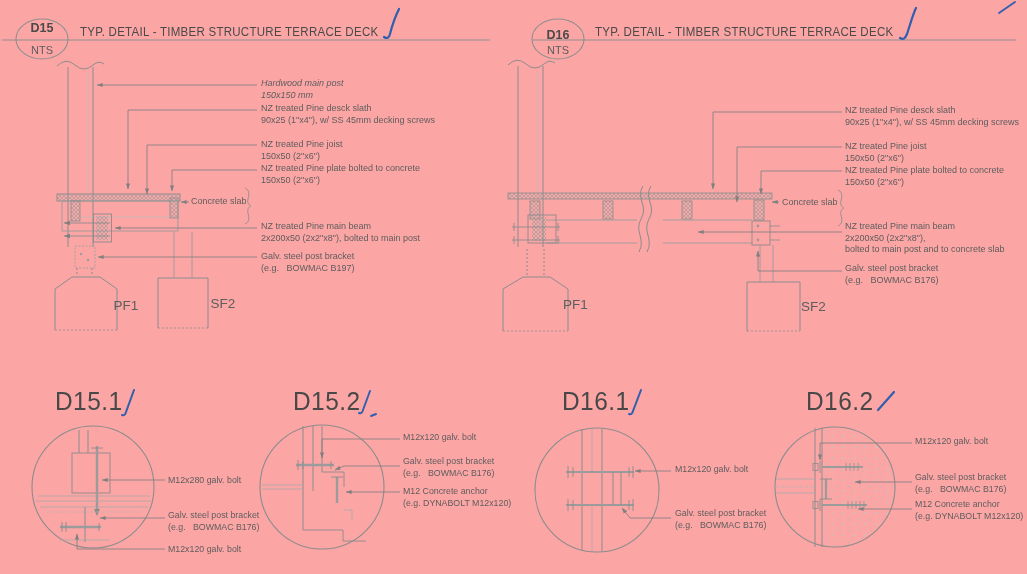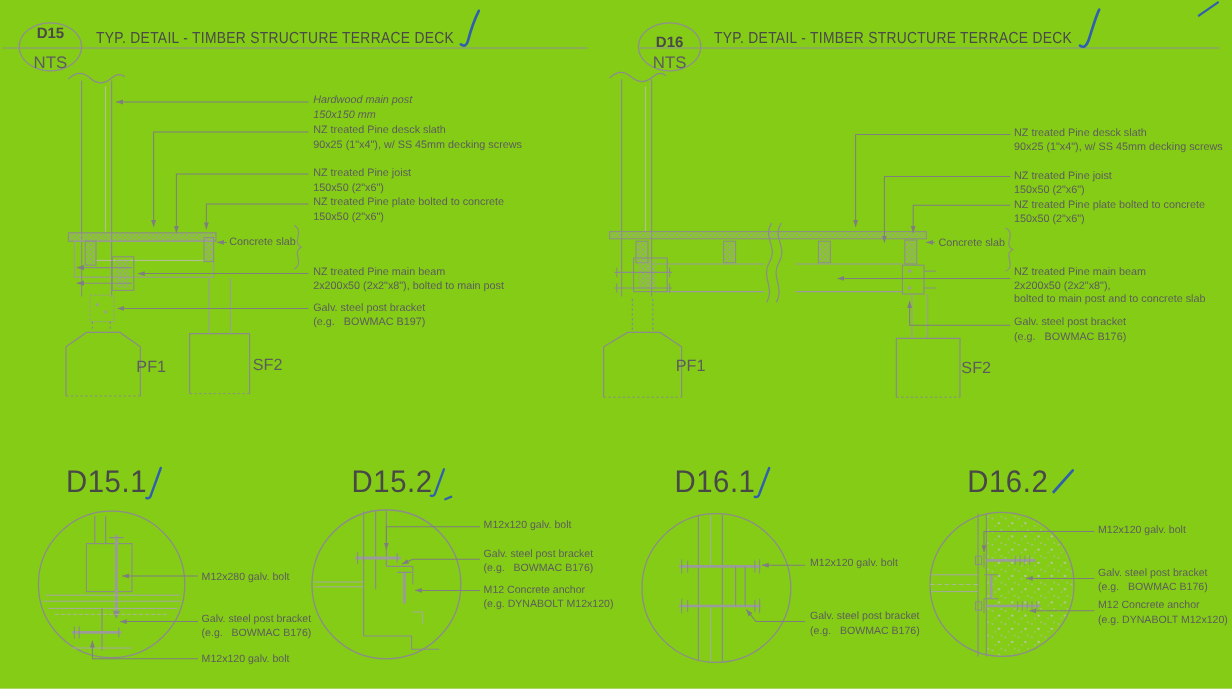--- a/index.html
+++ b/index.html
@@ -1,25 +1,25 @@
 <!DOCTYPE html>
 <html><head>
 <meta charset="utf-8">
 <style>
   html,body{margin:0;padding:0;background:#e8e8e6;}
-  .sheet{position:relative;width:1027px;height:574px;background:#84cc16;
+  .sheet{position:relative;width:1027px;height:574px;background:#fca5a5;
          font-family:"Liberation Sans","DejaVu Sans",sans-serif;overflow:hidden;}
   svg.linework{position:absolute;left:0;top:0;}
   .lbl{position:absolute;color:#5d5d5d;font-size:9px;line-height:11.5px;white-space:pre-wrap;}
   .lbl.small{font-size:8.8px;line-height:11.5px;}
   .title-main{position:absolute;font-size:13.4px;color:#4a4a4a;letter-spacing:.3px;
               transform:scaleX(.86);transform-origin:0 50%;white-space:nowrap;}
   .bubble-id{position:absolute;width:52px;text-align:center;font-weight:bold;
              font-size:12.5px;color:#4a4a4a;}
-  .bubble-scale{position:absolute;width:52px;text-align:center;font-size:14px;color:#5d5d5d;}
+  .bubble-scale{position:absolute;width:52px;text-align:center;font-size:11px;color:#5d5d5d;}
   .detail-title{position:absolute;font-size:26px;color:#484848;letter-spacing:.5px;
                 transform:scaleX(.94);transform-origin:0 50%;white-space:nowrap;}
   .footing-lbl{position:absolute;text-align:center;font-size:13.5px;color:#5d5d5d;padding-left:40px;}
 </style>
 </head>
 <body>
 
 <div class="sheet">
 
   <svg class="linework" width="1027" height="574" viewBox="0 0 1027 574">

